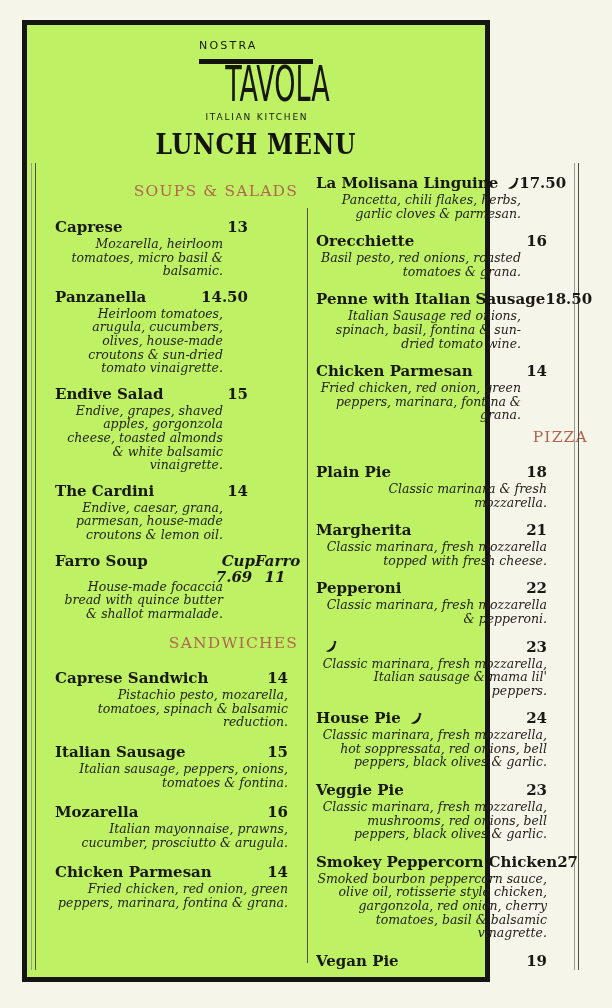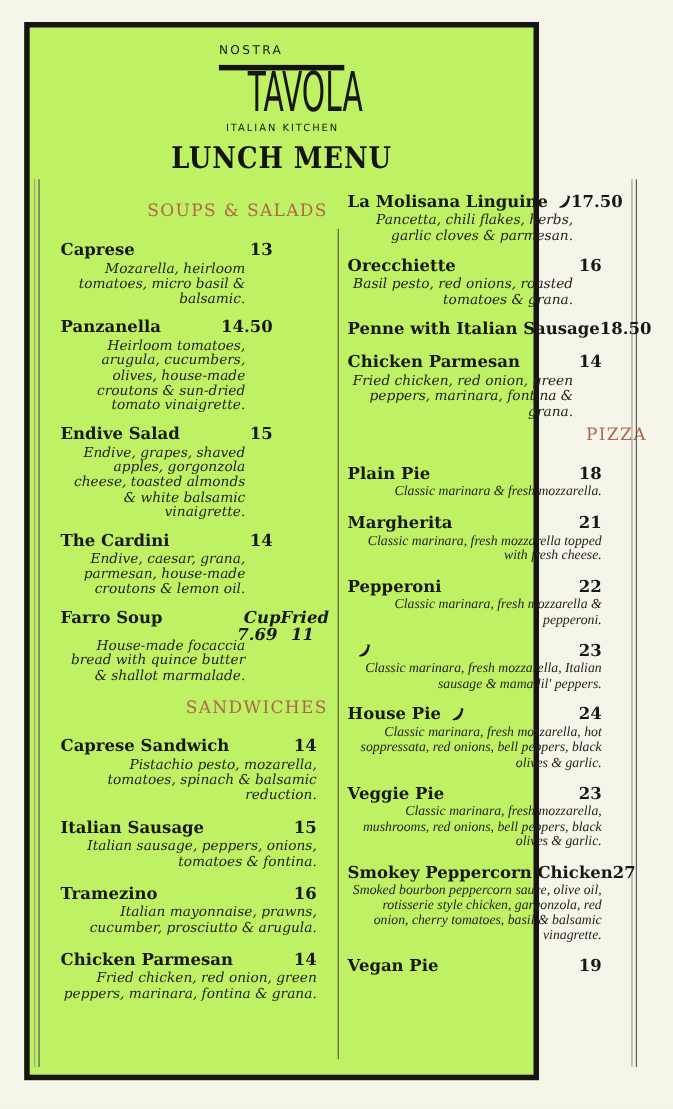--- a/index.html
+++ b/index.html
@@ -39,21 +39,21 @@
   .sec-sandwiches .item{width:233px;margin-bottom:14px;}
   .sec-pasta .item,.sec-pizza .item{width:231px;margin-bottom:12px;}
   .item-head{display:flex;align-items:flex-end;white-space:nowrap;
     font-weight:bold;font-size:15px;line-height:18px;color:#191812;}
   .head-spacer{flex:1;}
   .item-price{font-size:15px;}
   .item-desc{font-style:italic;font-size:12.5px;line-height:13.6px;margin:1px 0 0;color:#24221b;text-align:right;}
   .sec-soups .item-desc{max-width:168px;}
   .sec-sandwiches .item-desc{max-width:233px;}
   .sec-pasta .item-desc{max-width:205px;}
-  .sec-pizza .item-desc{max-width:238px;font-family:Liberation Serif, serif;}
+  .sec-pizza .item-desc{max-width:238px;}
   .spicy-icon{width:13px;height:13px;margin-left:8px;align-self:center;flex:0 0 auto;}
   .spicy-icon path{fill:#17160f;}
   
   .size-prices{position:absolute;left:158px;top:0;display:grid;
     grid-template-columns:42px 40px;column-gap:0;text-align:center;
     font-style:italic;font-weight:bold;color:#191812;}
   .size-label{font-size:15px;line-height:18px;text-align:right;}
   .size-price{font-size:15px;line-height:15px;}
 </style>
 </head>
@@ -116,21 +116,21 @@
   </div>
             <div class="item">
     <div class="item-head">
       <span class="item-name">Farro Soup</span>
 
       <span class="head-spacer"></span>
 
     </div>
   <div class="size-prices">
                 <span class="size-label">Cup</span>
-                <span class="size-label">Fried</span>
+                <span class="size-label">Farro</span>
                 <span class="size-price">7.69</span>
                 <span class="size-price">11</span>
               </div>
             </div>
             <div class="item">
     <p class="item-desc">House-made focaccia bread with quince butter &amp; shallot marmalade.</p>
   </div>
           </div>
       </section>
       <section class="sec sec-sandwiches">
@@ -149,21 +149,21 @@
     <div class="item-head">
       <span class="item-name">Italian Sausage</span>
 
       <span class="head-spacer"></span>
       <span class="item-price">15</span>
     </div>
     <p class="item-desc">Italian sausage, peppers, onions, tomatoes &amp; fontina.</p>
   </div>
             <div class="item">
     <div class="item-head">
-      <span class="item-name">Tramezino</span>
+      <span class="item-name">Mozarella</span>
 
       <span class="head-spacer"></span>
       <span class="item-price">16</span>
     </div>
     <p class="item-desc">Italian mayonnaise, prawns, cucumber, prosciutto &amp; arugula.</p>
   </div>
             <div class="item">
     <div class="item-head">
       <span class="item-name">Chicken Parmesan</span>
 
@@ -198,20 +198,21 @@
     </div>
     <p class="item-desc">Basil pesto, red onions, roasted tomatoes &amp; grana.</p>
   </div>
             <div class="item">
     <div class="item-head">
       <span class="item-name">Penne with Italian Sausage</span>
 
       <span class="head-spacer"></span>
       <span class="item-price">18.50</span>
     </div>
+    <p class="item-desc">Italian Sausage red onions, spinach, basil, fontina &amp; sun-dried tomato wine.</p>
   </div>
             <div class="item">
     <div class="item-head">
       <span class="item-name">Chicken Parmesan</span>
 
       <span class="head-spacer"></span>
       <span class="item-price">14</span>
     </div>
     <p class="item-desc">Fried chicken, red onion, green peppers, marinara, fontina &amp; grana.</p>
   </div>

